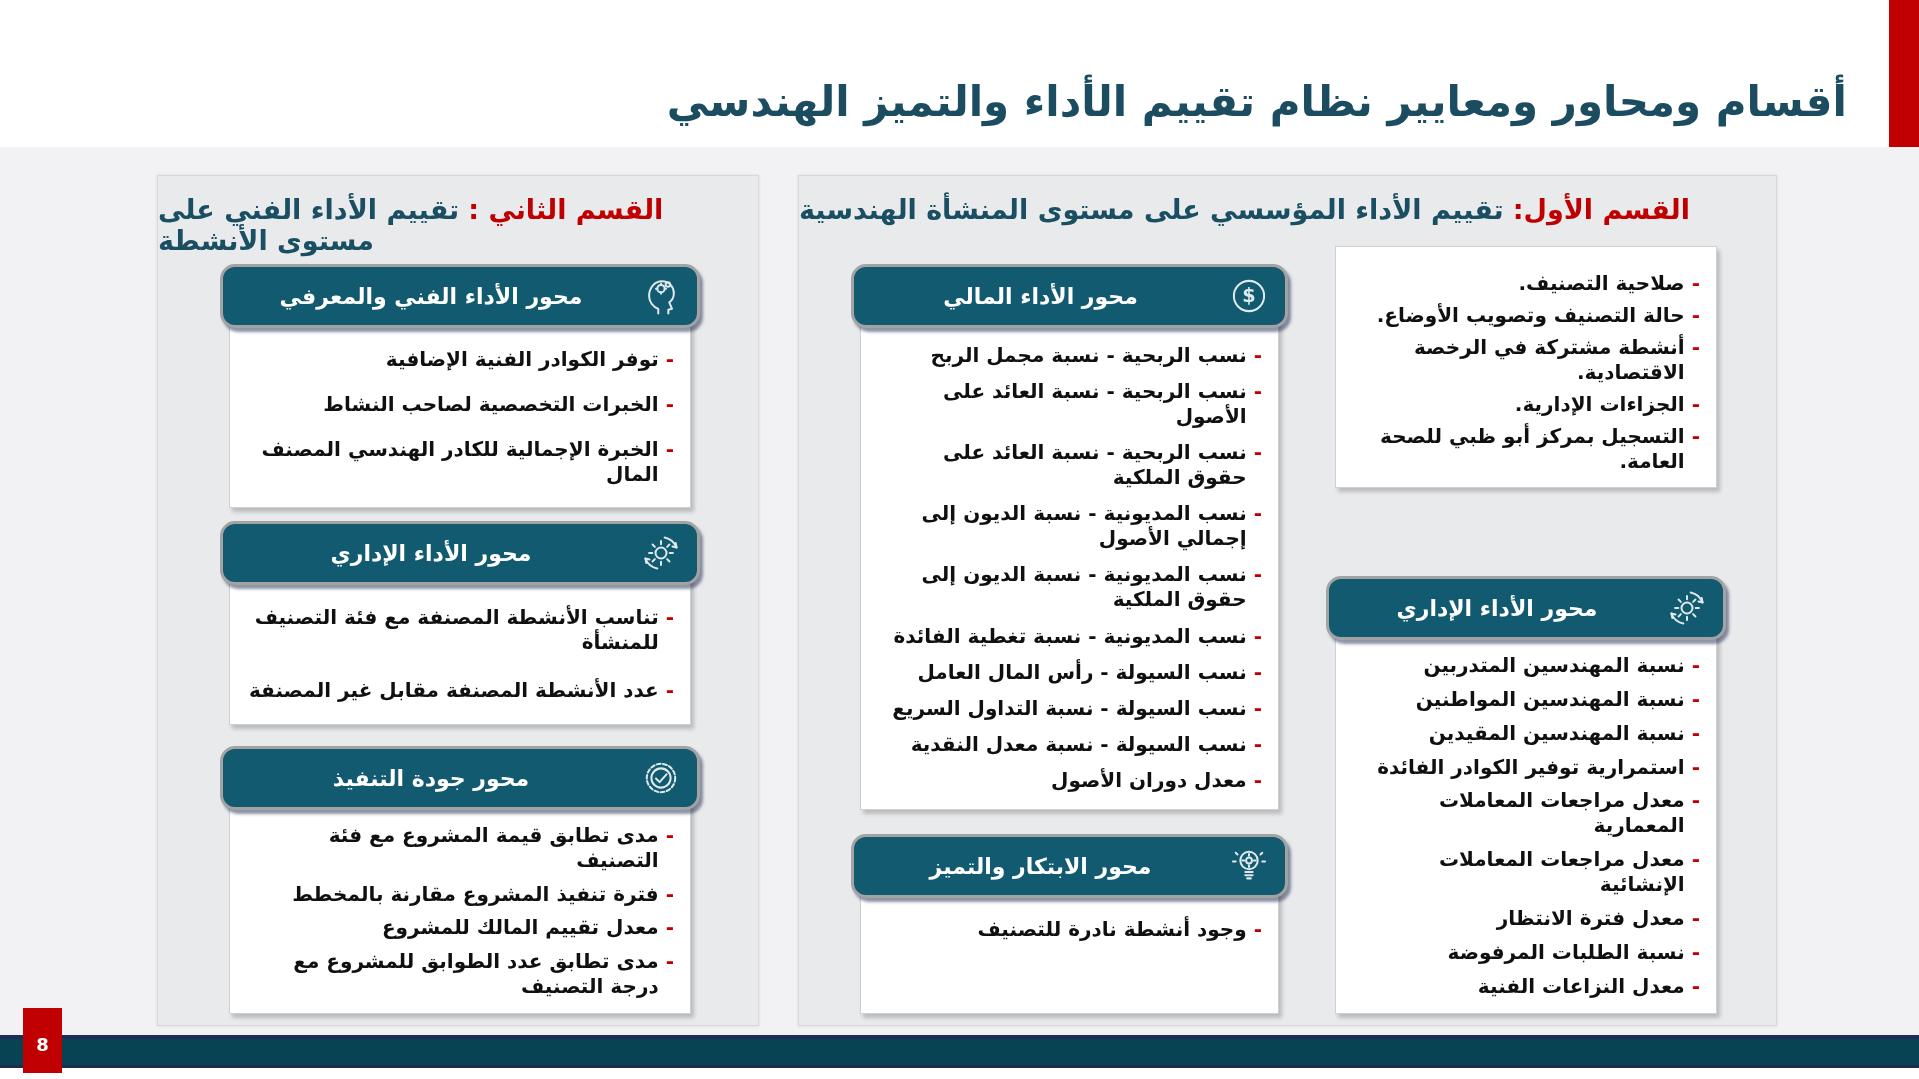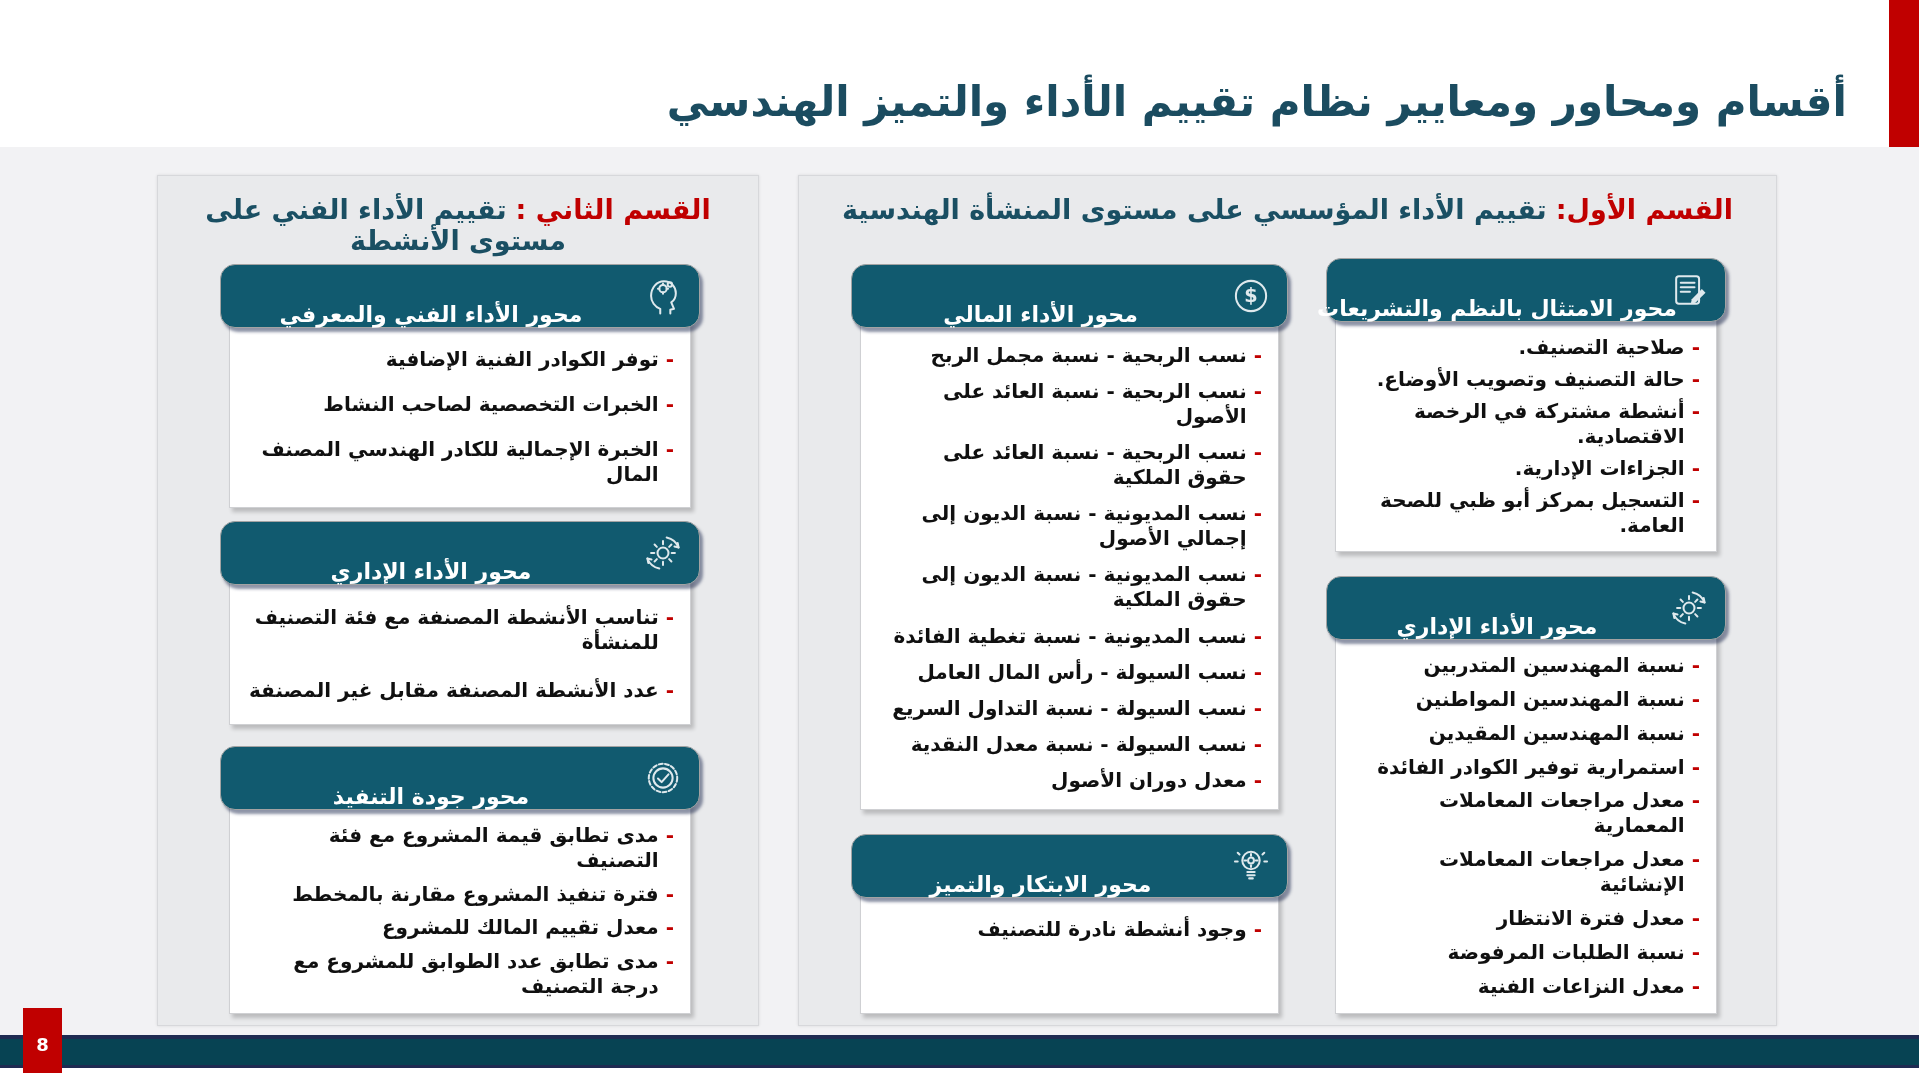--- a/index.html
+++ b/index.html
@@ -11,28 +11,28 @@
   .stage-bg{position:absolute;left:0;top:147px;width:1919px;height:888px;background:#f2f2f4;}
   .top-accent{position:absolute;right:0;top:0;width:30px;height:147px;background:#c00000;}
   .main-title{
     position:absolute;top:0;right:72px;height:147px;display:flex;align-items:center;
     color:#1b4c60;font-size:42px;font-weight:bold;direction:rtl;letter-spacing:-1px;
   }
   
   .panel{position:absolute;top:175px;height:851px;background:#e9eaec;border:1px solid #d7d8db;box-sizing:border-box;box-shadow:0 0 3px rgba(0,0,0,.10);}
   .panel-s2{left:157px;width:602px;}
   .panel-s1{left:798px;width:979px;}
-  .sec-hdr{position:absolute;top:18px;left:0;right:0;text-align:center;direction:rtl;
+  .sec-hdr{position:absolute;top:18px;left:0;right:0;text-align:left;direction:rtl;
     font-size:27px;font-weight:bold;color:#1a4f63;}
   .sec-hdr .lbl{color:#c00000;margin-inline-end:9px;}
   
   .card{position:absolute;}
   .card-hdr{
-    position:relative;height:64px;background:#115a6f;border:1px solid #a3a3a3;border-radius:15px;
-    box-shadow:3px 4px 3px rgba(30,42,80,.50);display:flex;align-items:flex-end;justify-content:center;
+    position:relative;height:64px;background:#115a6f;border:3px solid #a3a3a3;border-radius:15px;
+    box-shadow:3px 4px 3px rgba(30,42,80,.50);display:flex;align-items:center;justify-content:center;
     z-index:2;box-sizing:border-box;padding-right:72px;padding-left:14px;
   }
   .card-hdr .t{color:#ffffff;font-size:22px;font-weight:bold;direction:rtl;white-space:nowrap;}
   .hdr-icon{position:absolute;right:14px;top:50%;transform:translateY(-50%);width:44px;height:44px;}
   .hdr-icon svg{width:100%;height:100%;}
   .card-body{
     position:relative;margin:-12px 9px 0;background:#ffffff;border:1px solid #cfd0d3;
     box-shadow:3px 4px 4px rgba(0,0,0,.20);z-index:1;display:flex;flex-direction:column;
     justify-content:space-around;direction:rtl;padding:20px 16px 10px;box-sizing:border-box;
   }
@@ -188,26 +188,20 @@
     </div>
     <div class="card-body">
       <div class="li">
           <span class="dash">-</span>
           <span>وجود أنشطة نادرة للتصنيف</span>
         </div>
     </div>
   </div>
 
   <div class="card c-compliance">
-    <div class="card-hdr">
-      <span class="hdr-icon"><svg viewBox="0 0 48 48">
-            <use href="#i-scroll"></use>
-          </svg></span>
-      <span class="t">محور الامتثال بالنظم والتشريعات</span>
-    </div>
     <div class="card-body">
       <div class="li">
           <span class="dash">-</span>
           <span>صلاحية التصنيف.</span>
         </div>
       <div class="li">
           <span class="dash">-</span>
           <span>حالة التصنيف وتصويب الأوضاع.</span>
         </div>
       <div class="li">

